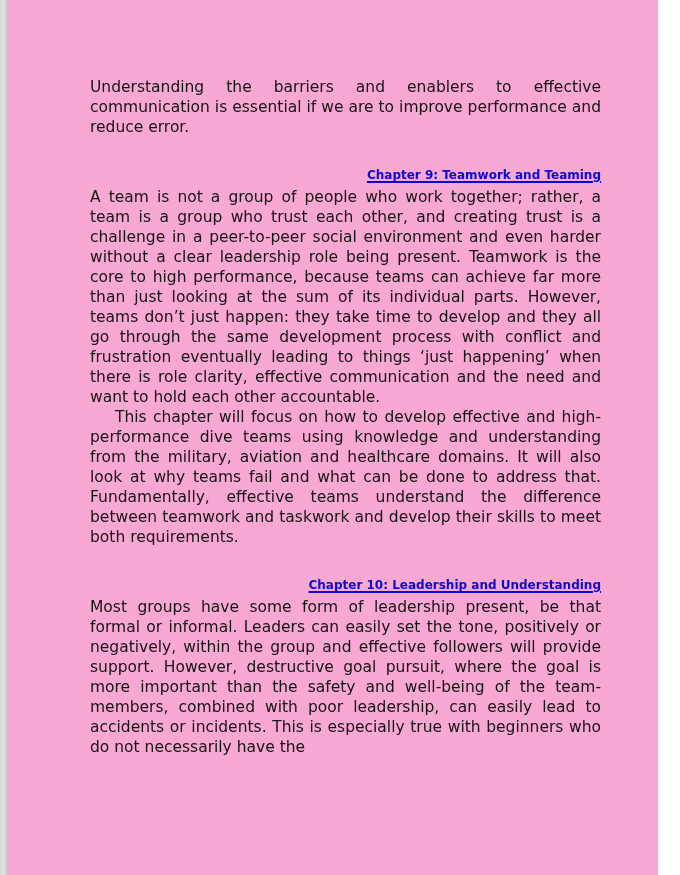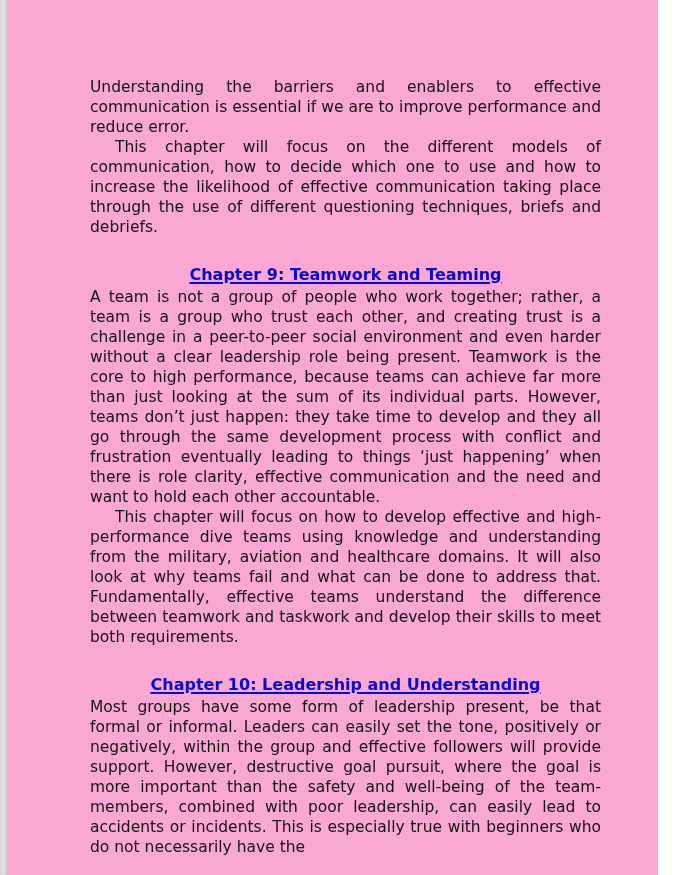--- a/index.html
+++ b/index.html
@@ -35,38 +35,37 @@
     font-size: 15.5px;
     line-height: 20px;
     text-align: justify;
     text-justify: inter-word;
   }
   .content p.indent {
     text-indent: 25px;
   }
   .chapter-heading {
     margin: 28px 0 2px 0;
-    font-size: 16px;
+    font-size: 12px;
     line-height: 20px;
     font-weight: bold;
     color: #0a0acf;
     text-decoration: underline;
     text-decoration-thickness: 2px;
     text-underline-offset: 2px;
-    text-align: center;
+    text-align: right;
     cursor: pointer;
   }
 </style>
 </head>
 <body>
 
 <div class="page">
   <div class="edge-strip"></div>
   <div class="content">
     <p>Understanding the barriers and enablers to effective communication is essential if we are to improve performance and reduce error.</p>
-    <p class="indent">This chapter will focus on the different models of communication, how to decide which one to use and how to increase the likelihood of effective communication taking place through the use of different questioning techniques, briefs and debriefs.</p>
     <h2 class="chapter-heading">Chapter 9: Teamwork and Teaming</h2>
     <p>A team is not a group of people who work together; rather, a team is a group who trust each other, and creating trust is a challenge in a peer-to-peer social environment and even harder without a clear leadership role being present. Teamwork is the core to high performance, because teams can achieve far more than just looking at the sum of its individual parts. However, teams don’t just happen: they take time to develop and they all go through the same development process with conflict and frustration eventually leading to things ‘just happening’ when there is role clarity, effective communication and the need and want to hold each other accountable.</p>
     <p class="indent">This chapter will focus on how to develop effective and high-performance dive teams using knowledge and understanding from the military, aviation and healthcare domains. It will also look at why teams fail and what can be done to address that. Fundamentally, effective teams understand the difference between teamwork and taskwork and develop their skills to meet both requirements.</p>
     <h2 class="chapter-heading">Chapter 10: Leadership and Understanding</h2>
     <p>Most groups have some form of leadership present, be that formal or informal. Leaders can easily set the tone, positively or negatively, within the group and effective followers will provide support. However, destructive goal pursuit, where the goal is more important than the safety and well-being of the team-members, combined with poor leadership, can easily lead to accidents or incidents. This is especially true with beginners who do not necessarily have the</p>
   </div>
 </div>
 
 </body></html>

